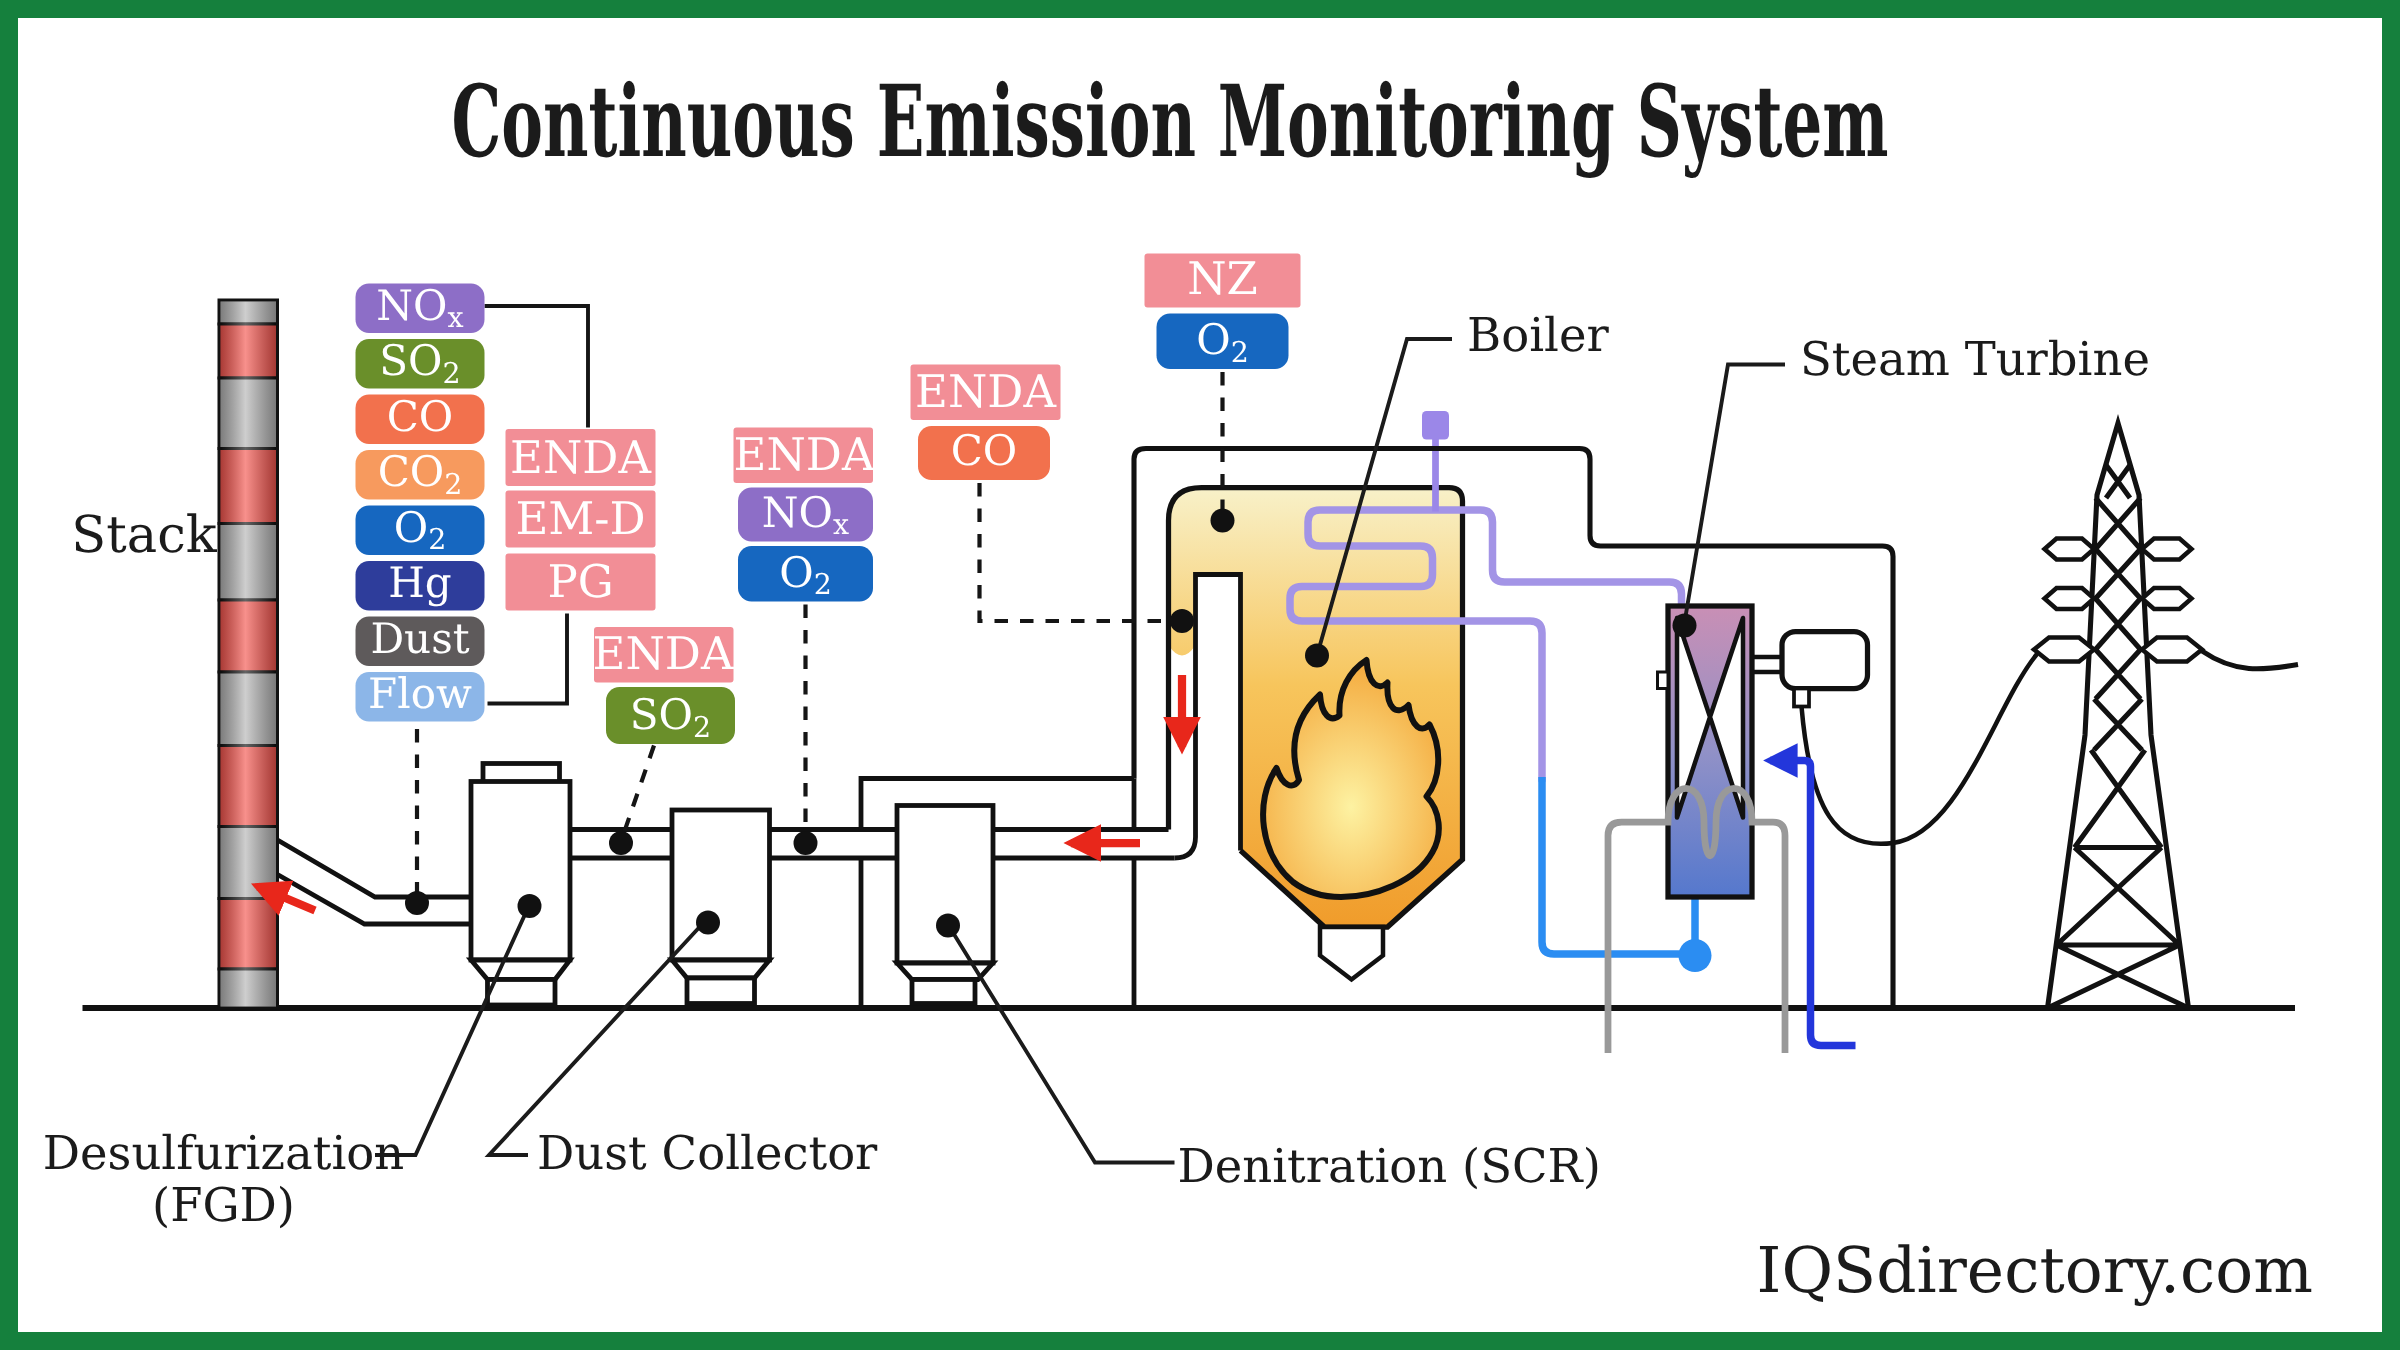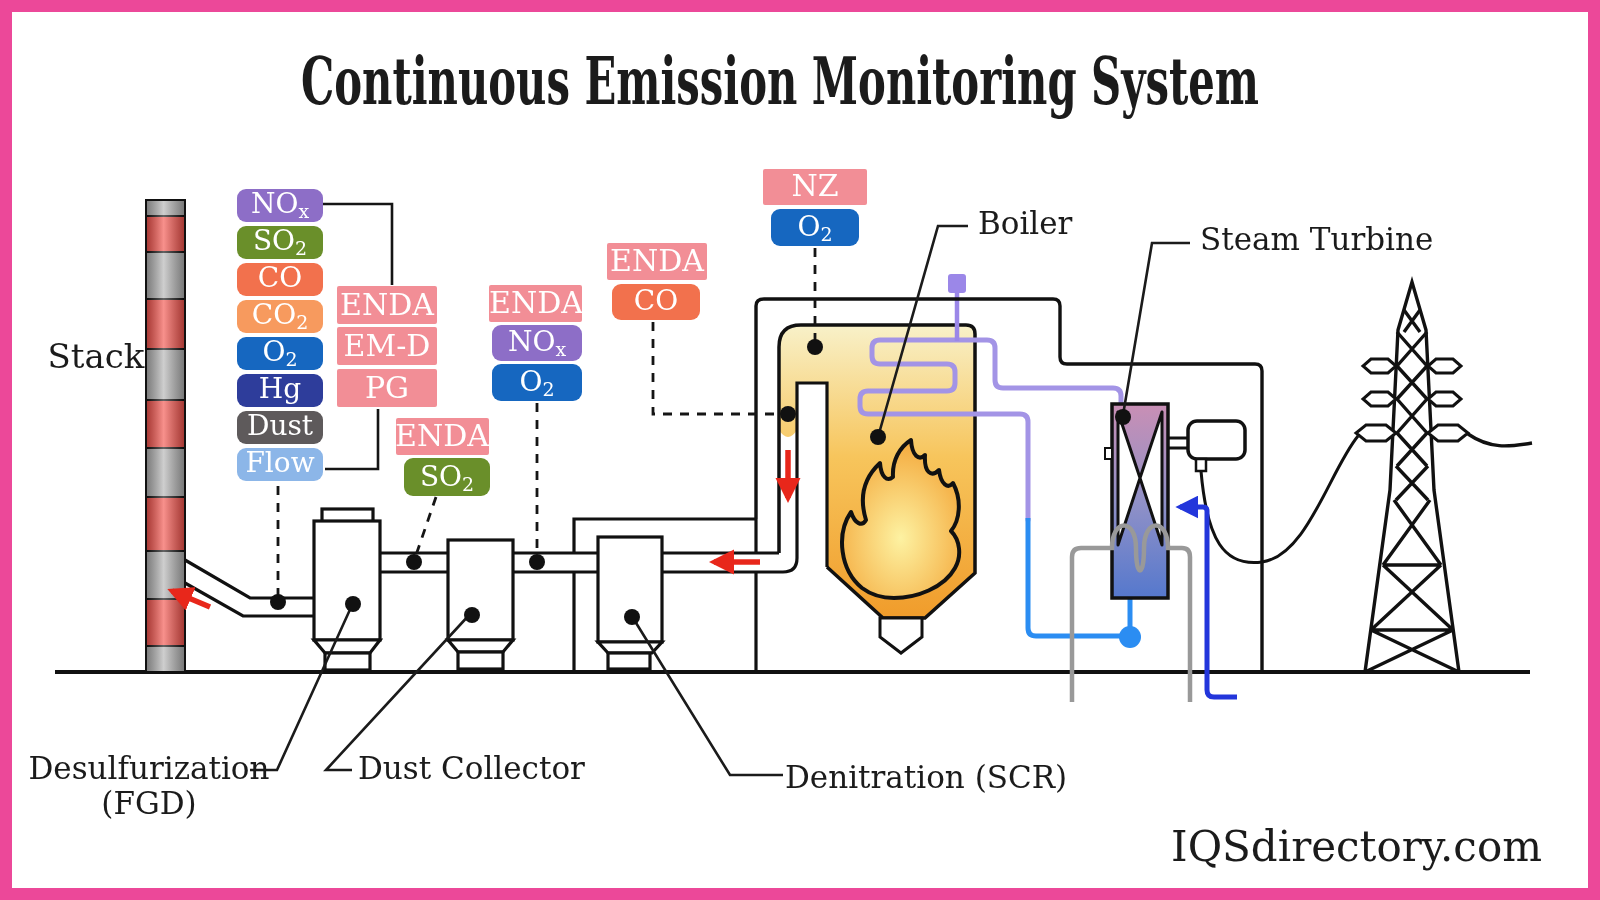--- a/index.html
+++ b/index.html
@@ -1,16 +1,16 @@
 <!DOCTYPE html>
 <html><head>
 <meta charset="utf-8">
 <style>
   html,body{margin:0;padding:0;background:#d9d9d9;}
-  .frame{position:relative;width:1600px;height:900px;background:#ec4899;overflow:hidden;
+  .frame{position:relative;width:1600px;height:900px;background:#15803d;overflow:hidden;
          font-family:"DejaVu Serif", serif;}
   svg{position:absolute;left:0;top:0;}
   text{fill:#1b1b1b;}
   .badge-txt{fill:#ffffff;font-family:"DejaVu Serif",serif;}
   .lbl{font-family:"DejaVu Serif",serif;}
 </style>
 </head>
 <body>
 
 <div class="frame">

